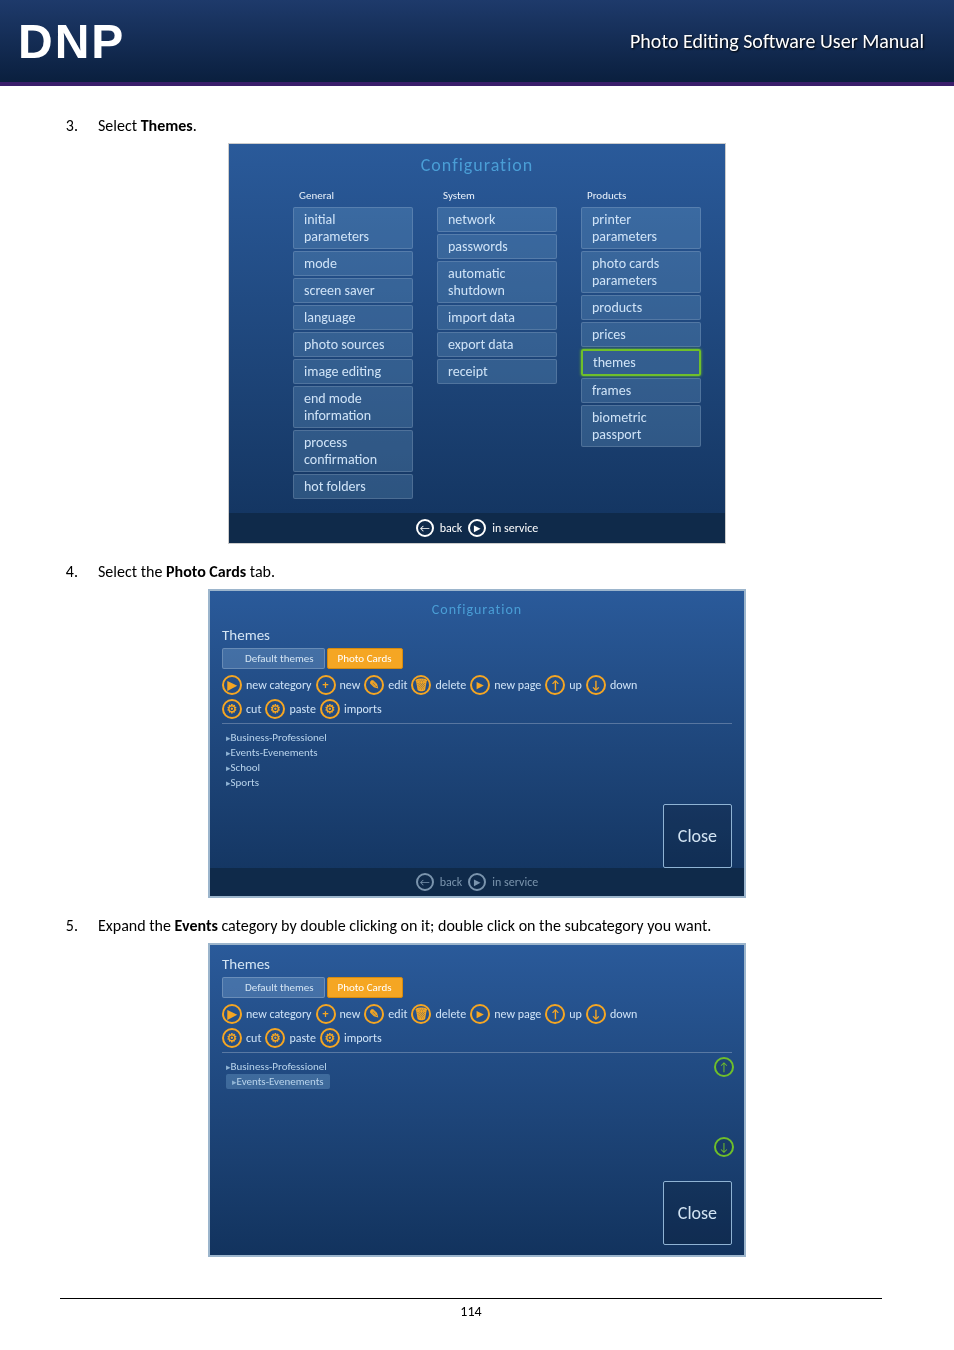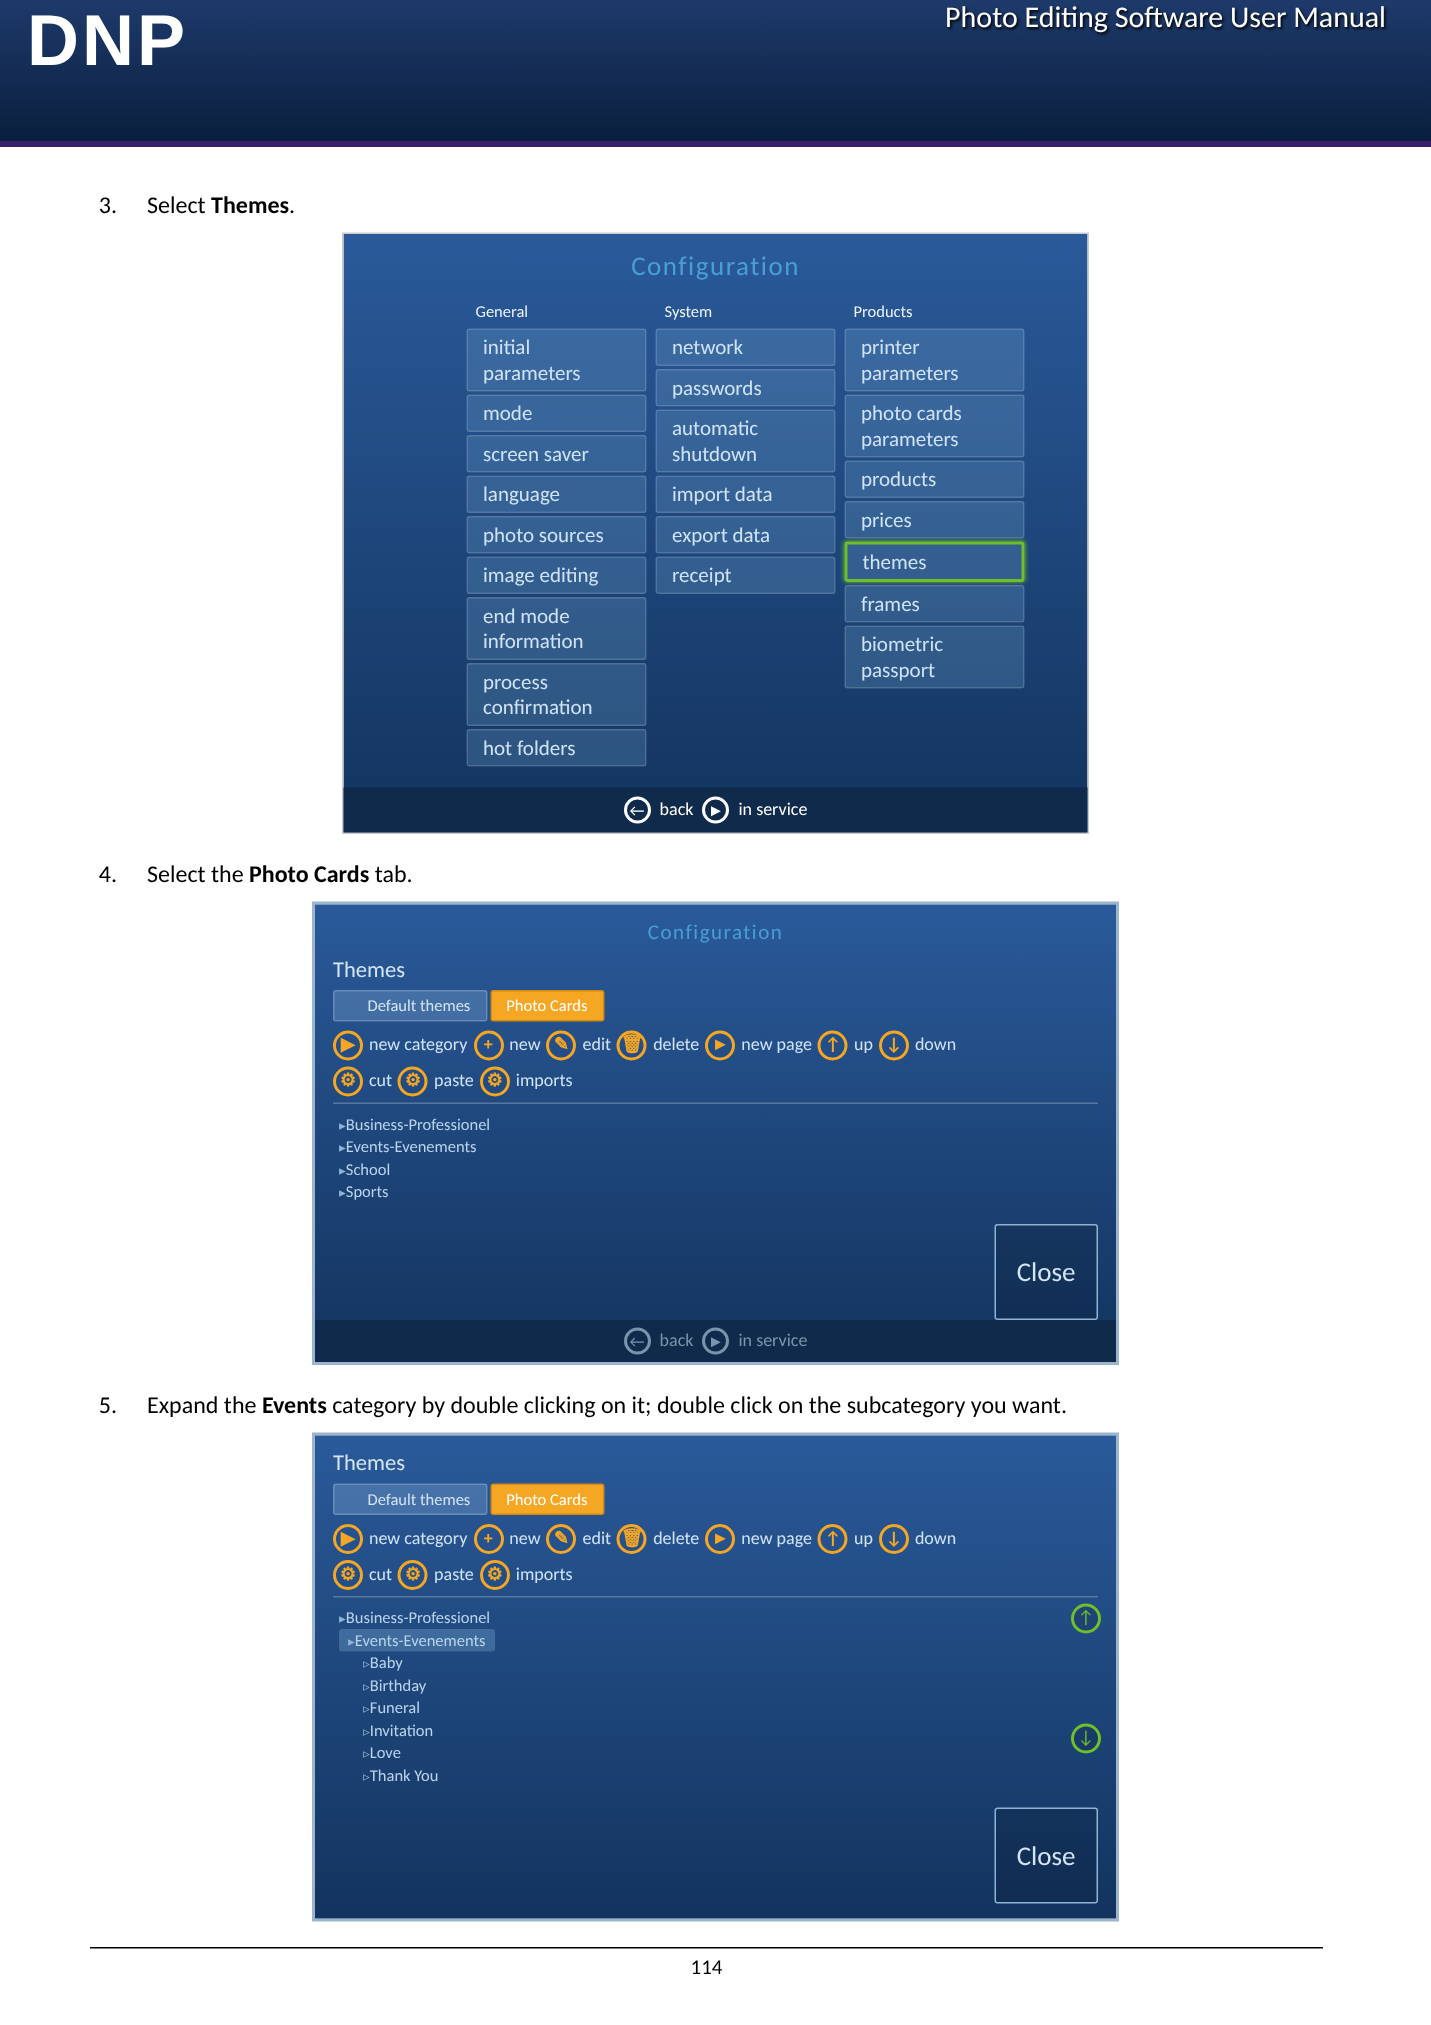--- a/index.html
+++ b/index.html
@@ -7,23 +7,24 @@
     font-family: "Segoe UI", Calibri, Arial, sans-serif;
     background: #fff;
     width: 954px;
     min-height: 1350px;
     position: relative;
     color: #000;
   }
   
   .header {
     position: relative;
-    height: 94px;
+    height: 82px;
     background: linear-gradient(#1e3a6b, #0a1f3e);
     display: flex;
+    align-items: center;
     justify-content: space-between;
     padding: 0 30px 0 18px;
   }
   
   .header::before {
     content: ""; position: absolute; left: 0; top: 0; width: 0; height: 0;
   }
   .logo {
     font-family: Arial, sans-serif;
     font-size: 48px;
@@ -70,21 +71,21 @@
     text-align: center;
     color: #4a9ed6;
     font-size: 18px;
     font-weight: 300;
     margin-bottom: 10px;
     letter-spacing: 1px;
   }
   .config-cols {
     display: flex;
     justify-content: center;
-    gap: 6px;
+    gap: 24px;
     padding: 0 20px 14px 60px;
   }
   .col { display: flex; flex-direction: column; gap: 2px; width: 120px; }
   .col-head {
     color: #eaf2fb; font-size: 11px; padding: 3px 6px; 
   }
   .cell {
     background: rgba(120,170,210,0.25);
     border: 1px solid rgba(255,255,255,0.15);
     padding: 3px 10px;
@@ -348,28 +349,20 @@
             <span>cut</span>
           <span class="tcirc">⚙</span>
             <span>paste</span>
           <span class="tcirc">⚙</span>
             <span>imports</span>
         </div>
         <div class="divider"></div>
         <div class="cat-list" style="min-height:120px;">
           <div class="cat-item">Business-Professionel</div>
           <div><span class="cat-item sel">Events-Evenements</span></div>
-          <div class="sub-list">
-            <div class="cat-item">Baby</div>
-            <div class="cat-item">Birthday</div>
-            <div class="cat-item">Funeral</div>
-            <div class="cat-item">Invitation</div>
-            <div class="cat-item">Love</div>
-            <div class="cat-item">Thank You</div>
-          </div>
           <div class="scroll-arrows">
             <div class="sarrow">↑</div>
             <div class="sarrow">↓</div>
           </div>
         </div>
         <div class="close-btn">Close</div>
         <div style="clear:both"></div>
       </div>
     </div>
   </div>

